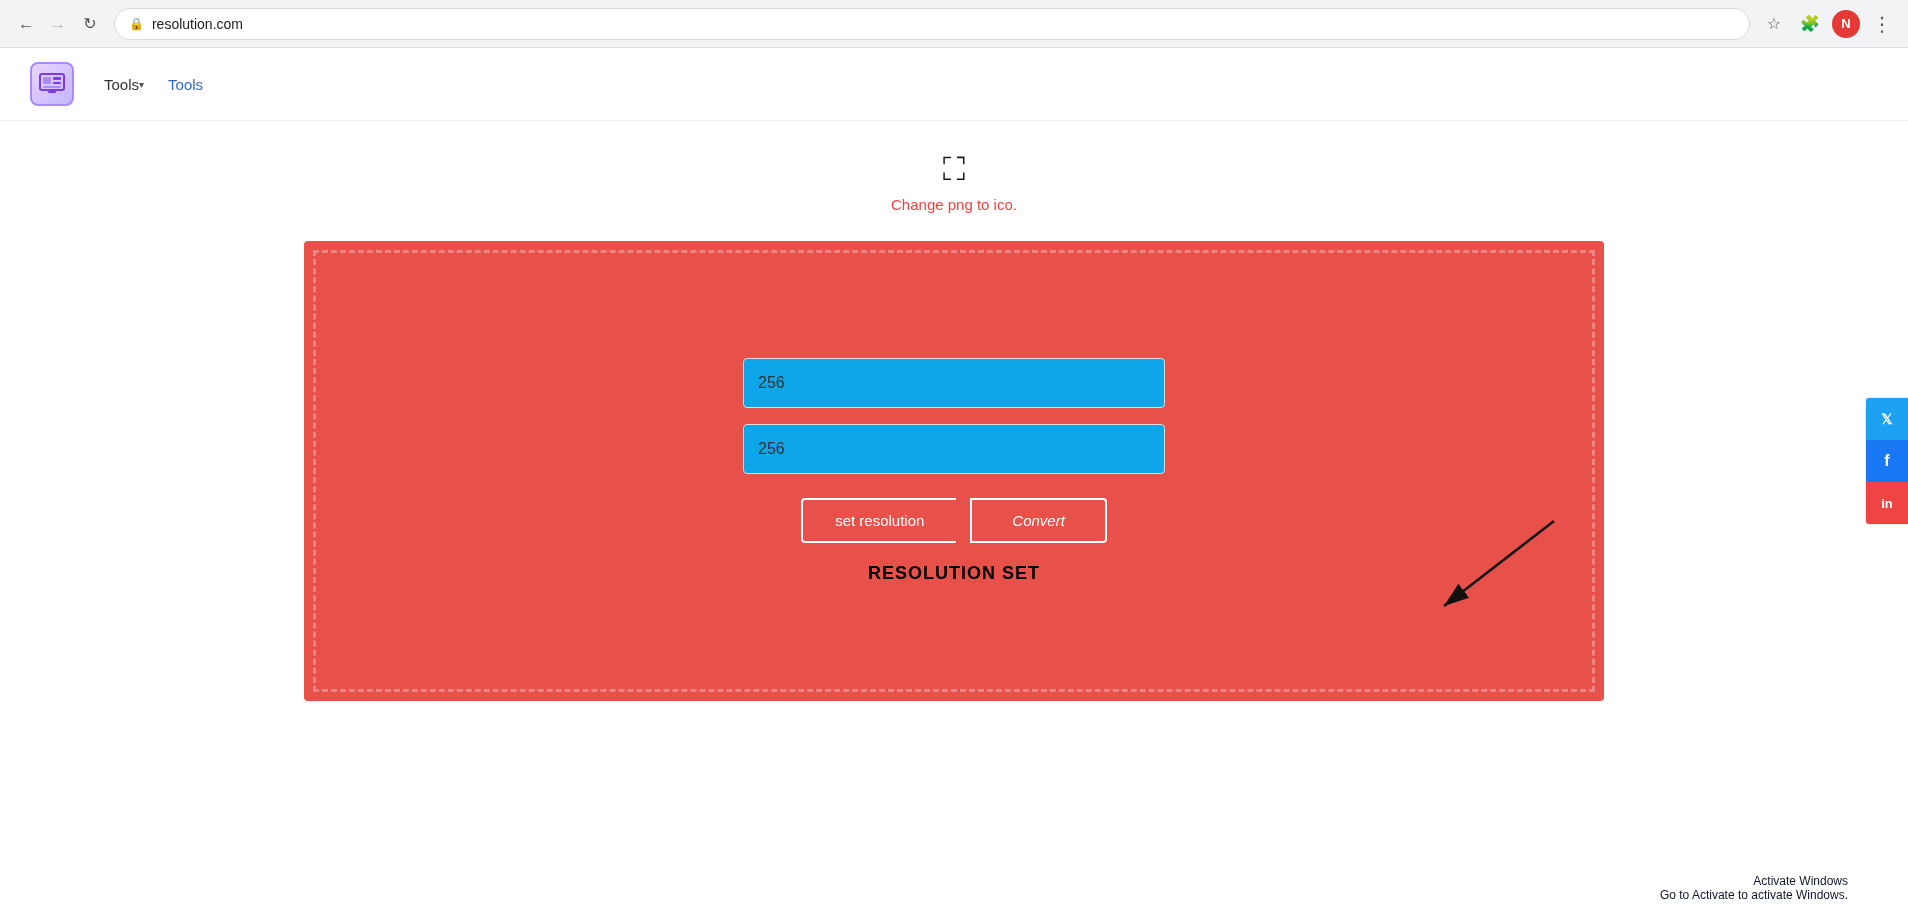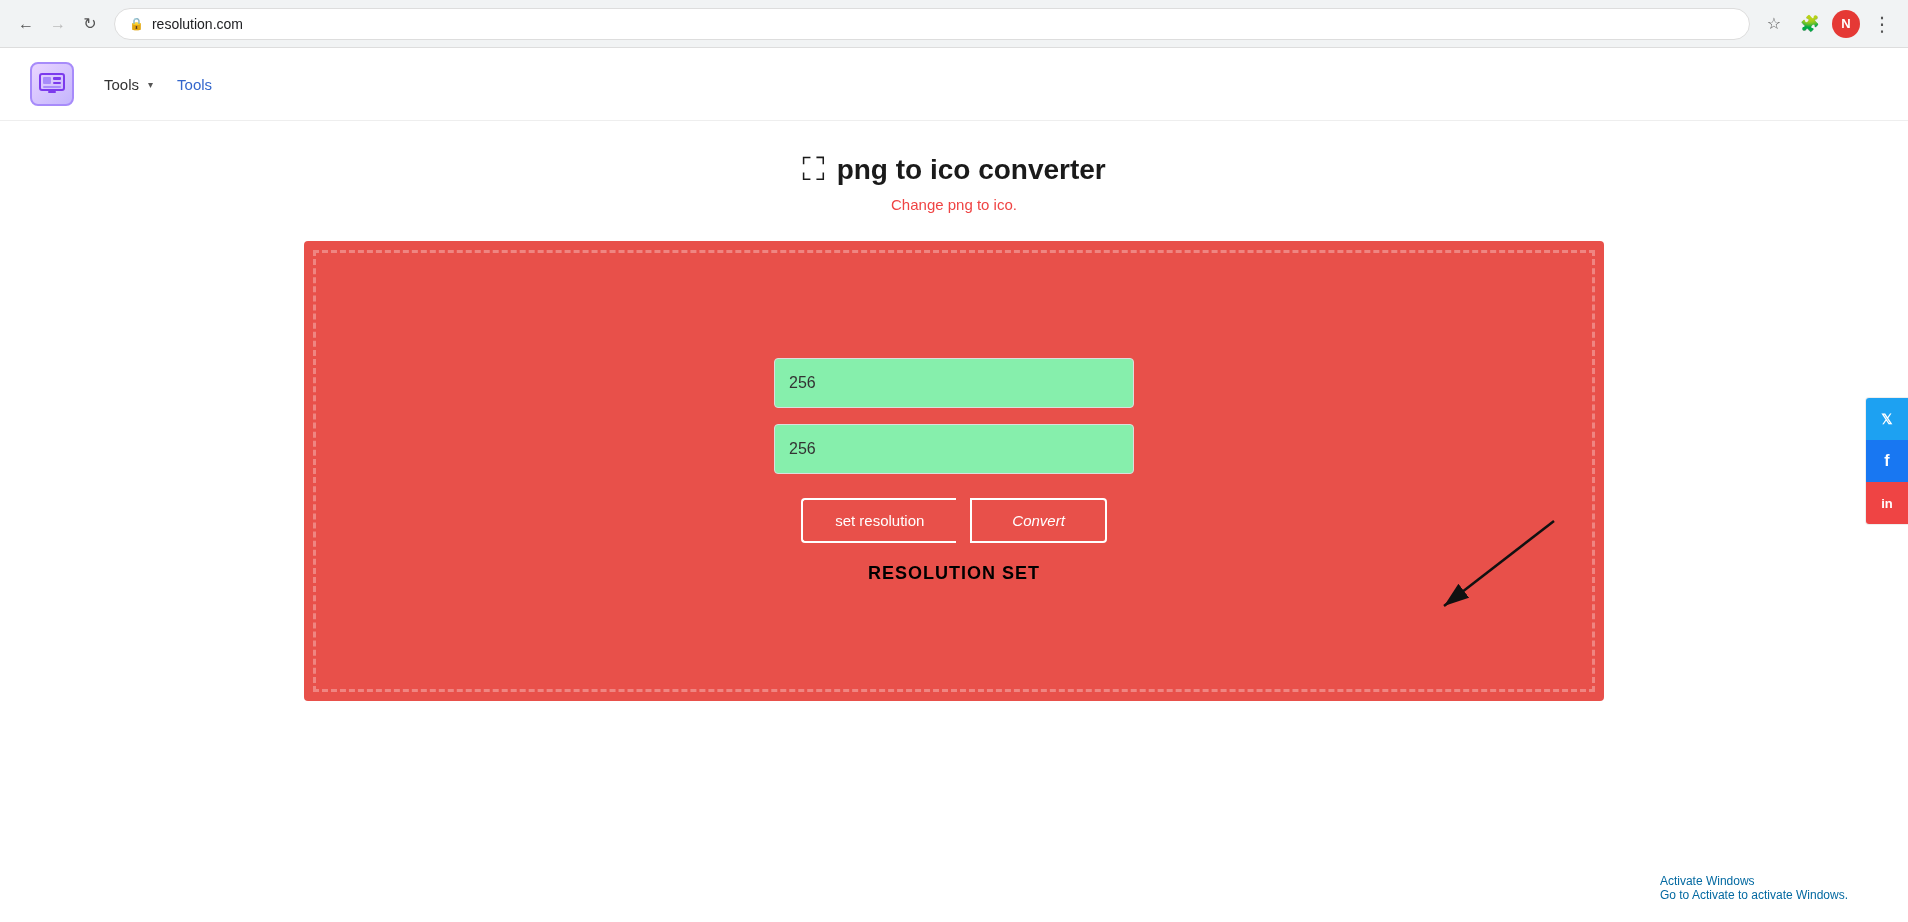--- a/index.html
+++ b/index.html
@@ -137,21 +137,21 @@
       align-items: center;
       gap: 24px;
     }
 
     .nav-item {
       font-size: 15px;
       color: #333;
       cursor: pointer;
       display: flex;
       align-items: center;
-      gap: 9px;
+      gap: 0;
     }
 
     .nav-item.blog { color: #3366cc; text-decoration: none; }
 
     .dropdown-arrow {
       font-size: 10px;
       color: #555;
     }
 
     
@@ -199,23 +199,23 @@
       align-items: center;
       justify-content: center;
       padding: 60px 40px;
       position: relative;
       
       outline: 3px dashed rgba(255,255,255,0.3);
       outline-offset: -12px;
     }
 
     .input-field {
-      width: 360px;
+      width: 422px;
       height: 50px;
-      background: #86efac;
+      background: #0ea5e9;
       border: 1px solid #ddd;
       border-radius: 4px;
       padding: 12px 14px;
       font-size: 16px;
       color: #333;
       margin-bottom: 16px;
       outline: none;
     }
 
     .buttons-row {
@@ -293,21 +293,22 @@
 
     .social-btn.twitter { background: #1da1f2; }
     .social-btn.facebook { background: #1877f2; }
     .social-btn.linkedin { background: #ef4444; }
 
     
     .windows-watermark {
       position: fixed;
       bottom: 20px;
       right: 60px;
-      color: #0369a1;
+      text-align: right;
+      color: #0f172a;
       font-size: 12px;
     }
   </style>
 </head>
 <body>
 
 <div class="browser-chrome">
   <div class="browser-nav-buttons">
     <button class="nav-btn">←</button>
     <button class="nav-btn disabled">→</button>
@@ -344,21 +345,20 @@
         <span class="dropdown-arrow">▾</span>
       </div>
       <a class="nav-item blog">Tools</a>
     </div>
   </nav>
 
   <main class="main-content">
 
     <div class="page-heading">
       <span class="page-icon">⛶</span>
-      <h1 class="page-title">png to ico converter</h1>
     </div>
     <p class="page-subtitle">Change png to ico.</p>
 
     <div class="converter-area">
 
       <input class="input-field" type="text" value="256" style="">
 
       <input class="input-field" type="text" value="256" style="">
 
       <div class="buttons-row">

